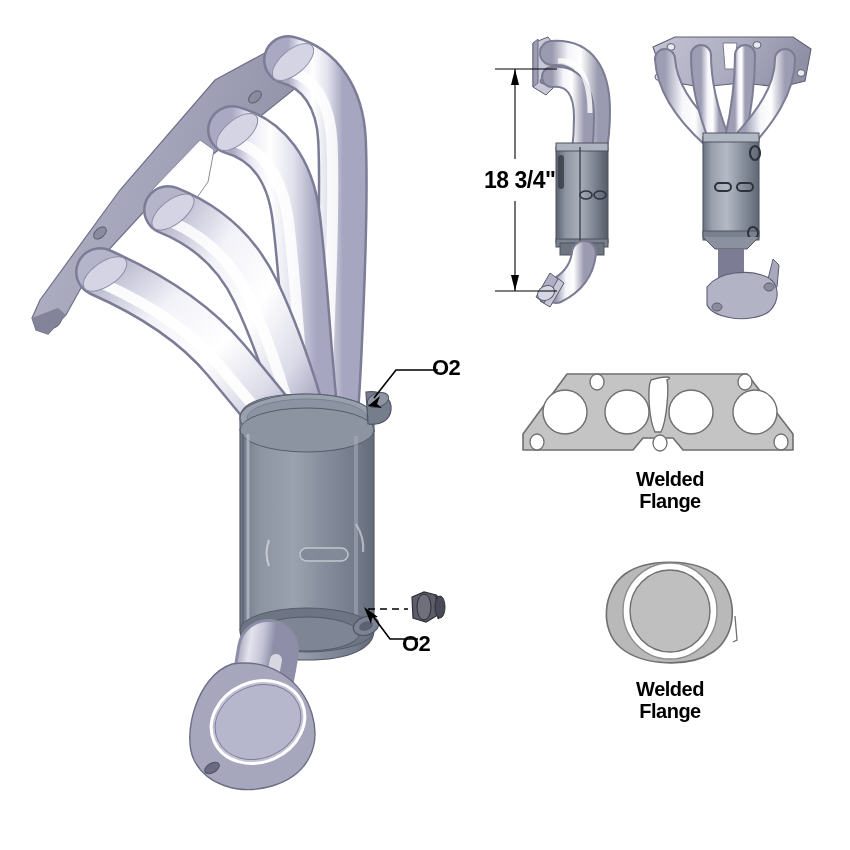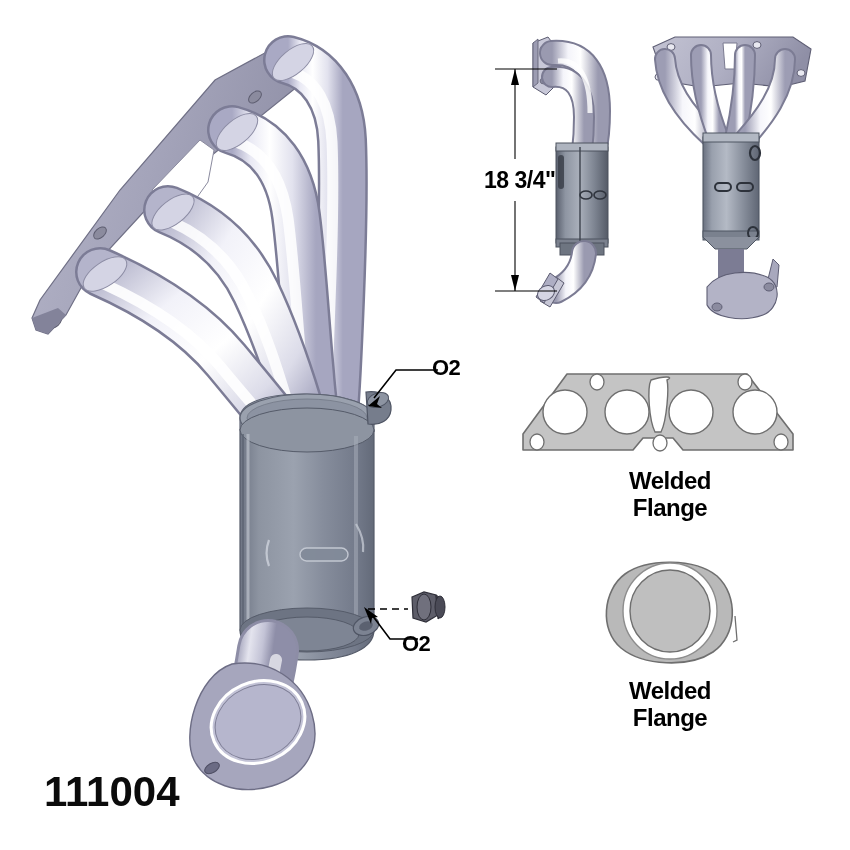--- a/index.html
+++ b/index.html
@@ -2,21 +2,21 @@
 <html><head>
 <meta charset="utf-8">
 <style>
   html,body{margin:0;padding:0;background:#ffffff;}
   body{width:850px;height:850px;font-family:"Liberation Sans",sans-serif;overflow:hidden;}
   #stage{position:relative;width:850px;height:850px;background:#fff;}
   .abs{position:absolute;}
   .label{color:#000;font-weight:bold;letter-spacing:-0.5px;white-space:pre;line-height:1.05;}
   #part-number{left:44px;top:768px;font-size:42px;font-weight:bold;letter-spacing:0px;color:#0b0b0b;}
   #dim-label{left:484px;top:168px;font-size:23px;font-weight:bold;color:#000;}
-  .wf-label{font-size:24px;font-weight:bold;text-align:center;color:#000;line-height:1.12;}
+  .wf-label{font-size:20px;font-weight:bold;text-align:center;color:#000;line-height:1.12;}
   #wf1-label{left:595px;top:468px;width:150px;}
   #wf2-label{left:595px;top:678px;width:150px;}
   .o2-label{font-size:22px;font-weight:bold;color:#000;}
   #o2-top-label{left:432px;top:356px;}
   #o2-bot-label{left:402px;top:632px;}
   svg{display:block;}
 </style>
 </head>
 <body>
 
@@ -352,15 +352,14 @@
     <path d="M40,24 C62,8 110,8 132,26 C154,46 152,86 128,102
              C104,118 58,116 36,98 C14,80 18,40 40,24 Z" fill="#b9b9b9" stroke="#6f6f6f" stroke-width="1.6"></path>
     <ellipse cx="85" cy="61" rx="47" ry="48" fill="#ffffff" stroke="#8d8d8d" stroke-width="1.4"></ellipse>
     <ellipse cx="85" cy="61" rx="40" ry="41" fill="#bfbfbf" stroke="#6f6f6f" stroke-width="1.4"></ellipse>
     <ellipse cx="26" cy="66" r="7" fill="#ffffff" stroke="#6f6f6f" stroke-width="1.3"></ellipse>
     <ellipse cx="143" cy="64" r="7" fill="#ffffff" stroke="#6f6f6f" stroke-width="1.3"></ellipse>
     <path d="M150,66 L152,90 L148,92" fill="none" stroke="#6f6f6f" stroke-width="1.3"></path>
   </svg>
   <div class="abs label wf-label" id="wf2-label"><span>Welded</span><br><span>Flange</span></div>
 
-  <div class="abs" id="part-number">111004</div>
 
 </div>
 
 </body></html>

